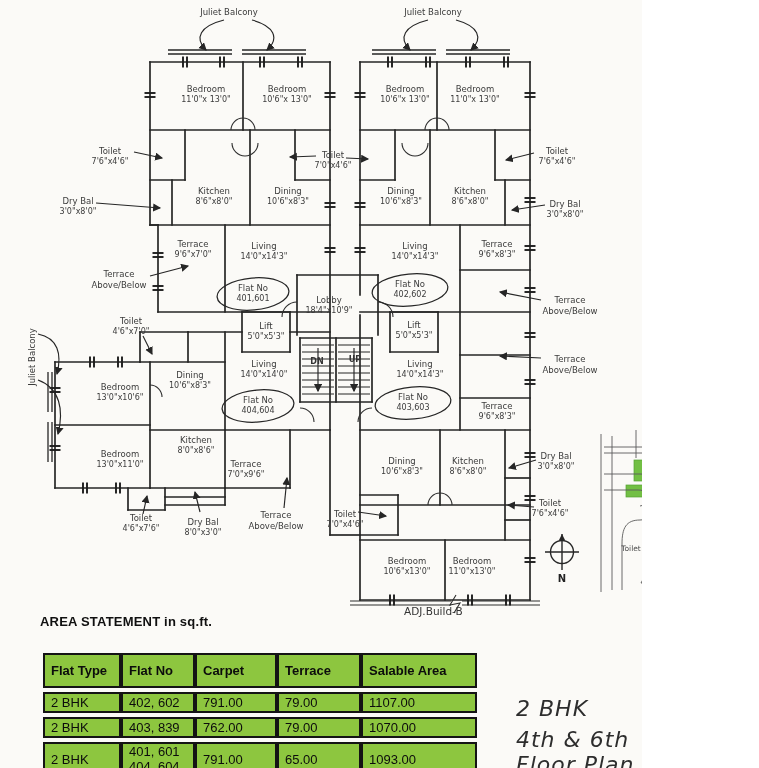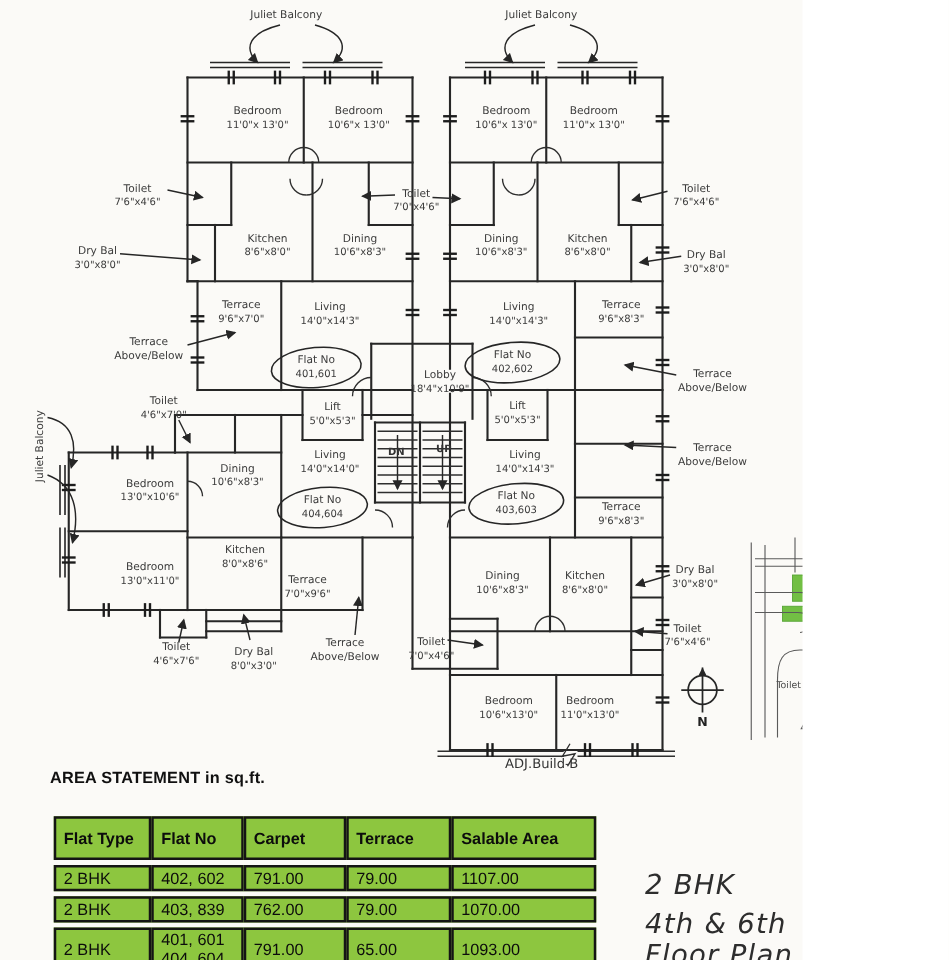--- a/index.html
+++ b/index.html
@@ -424,21 +424,21 @@
       <span class="nm">Terrace</span>
       <span class="dm">9'6"x8'3"</span>
     </div>
   <div class="rlabel" style="left:415px;top:252px">
       <span class="nm">Living</span>
       <span class="dm">14'0"x14'3"</span>
     </div>
   <div class="rlabel callout" style="left:570px;top:306px"><span>Terrace Above/Below</span></div>
   <div class="rlabel callout" style="left:570px;top:365px"><span>Terrace Above/Below</span></div>
 
-  <div class="rlabel" style="left:352px;top:306px">
+  <div class="rlabel" style="left:329px;top:306px">
       <span class="nm">Lobby</span>
       <span class="dm">18'4"x10'9"</span>
     </div>
   <div class="rlabel" style="left:266px;top:332px">
       <span class="nm">Lift</span>
       <span class="dm">5'0"x5'3"</span>
     </div>
   <div class="rlabel" style="left:414px;top:331px">
       <span class="nm">Lift</span>
       <span class="dm">5'0"x5'3"</span>

